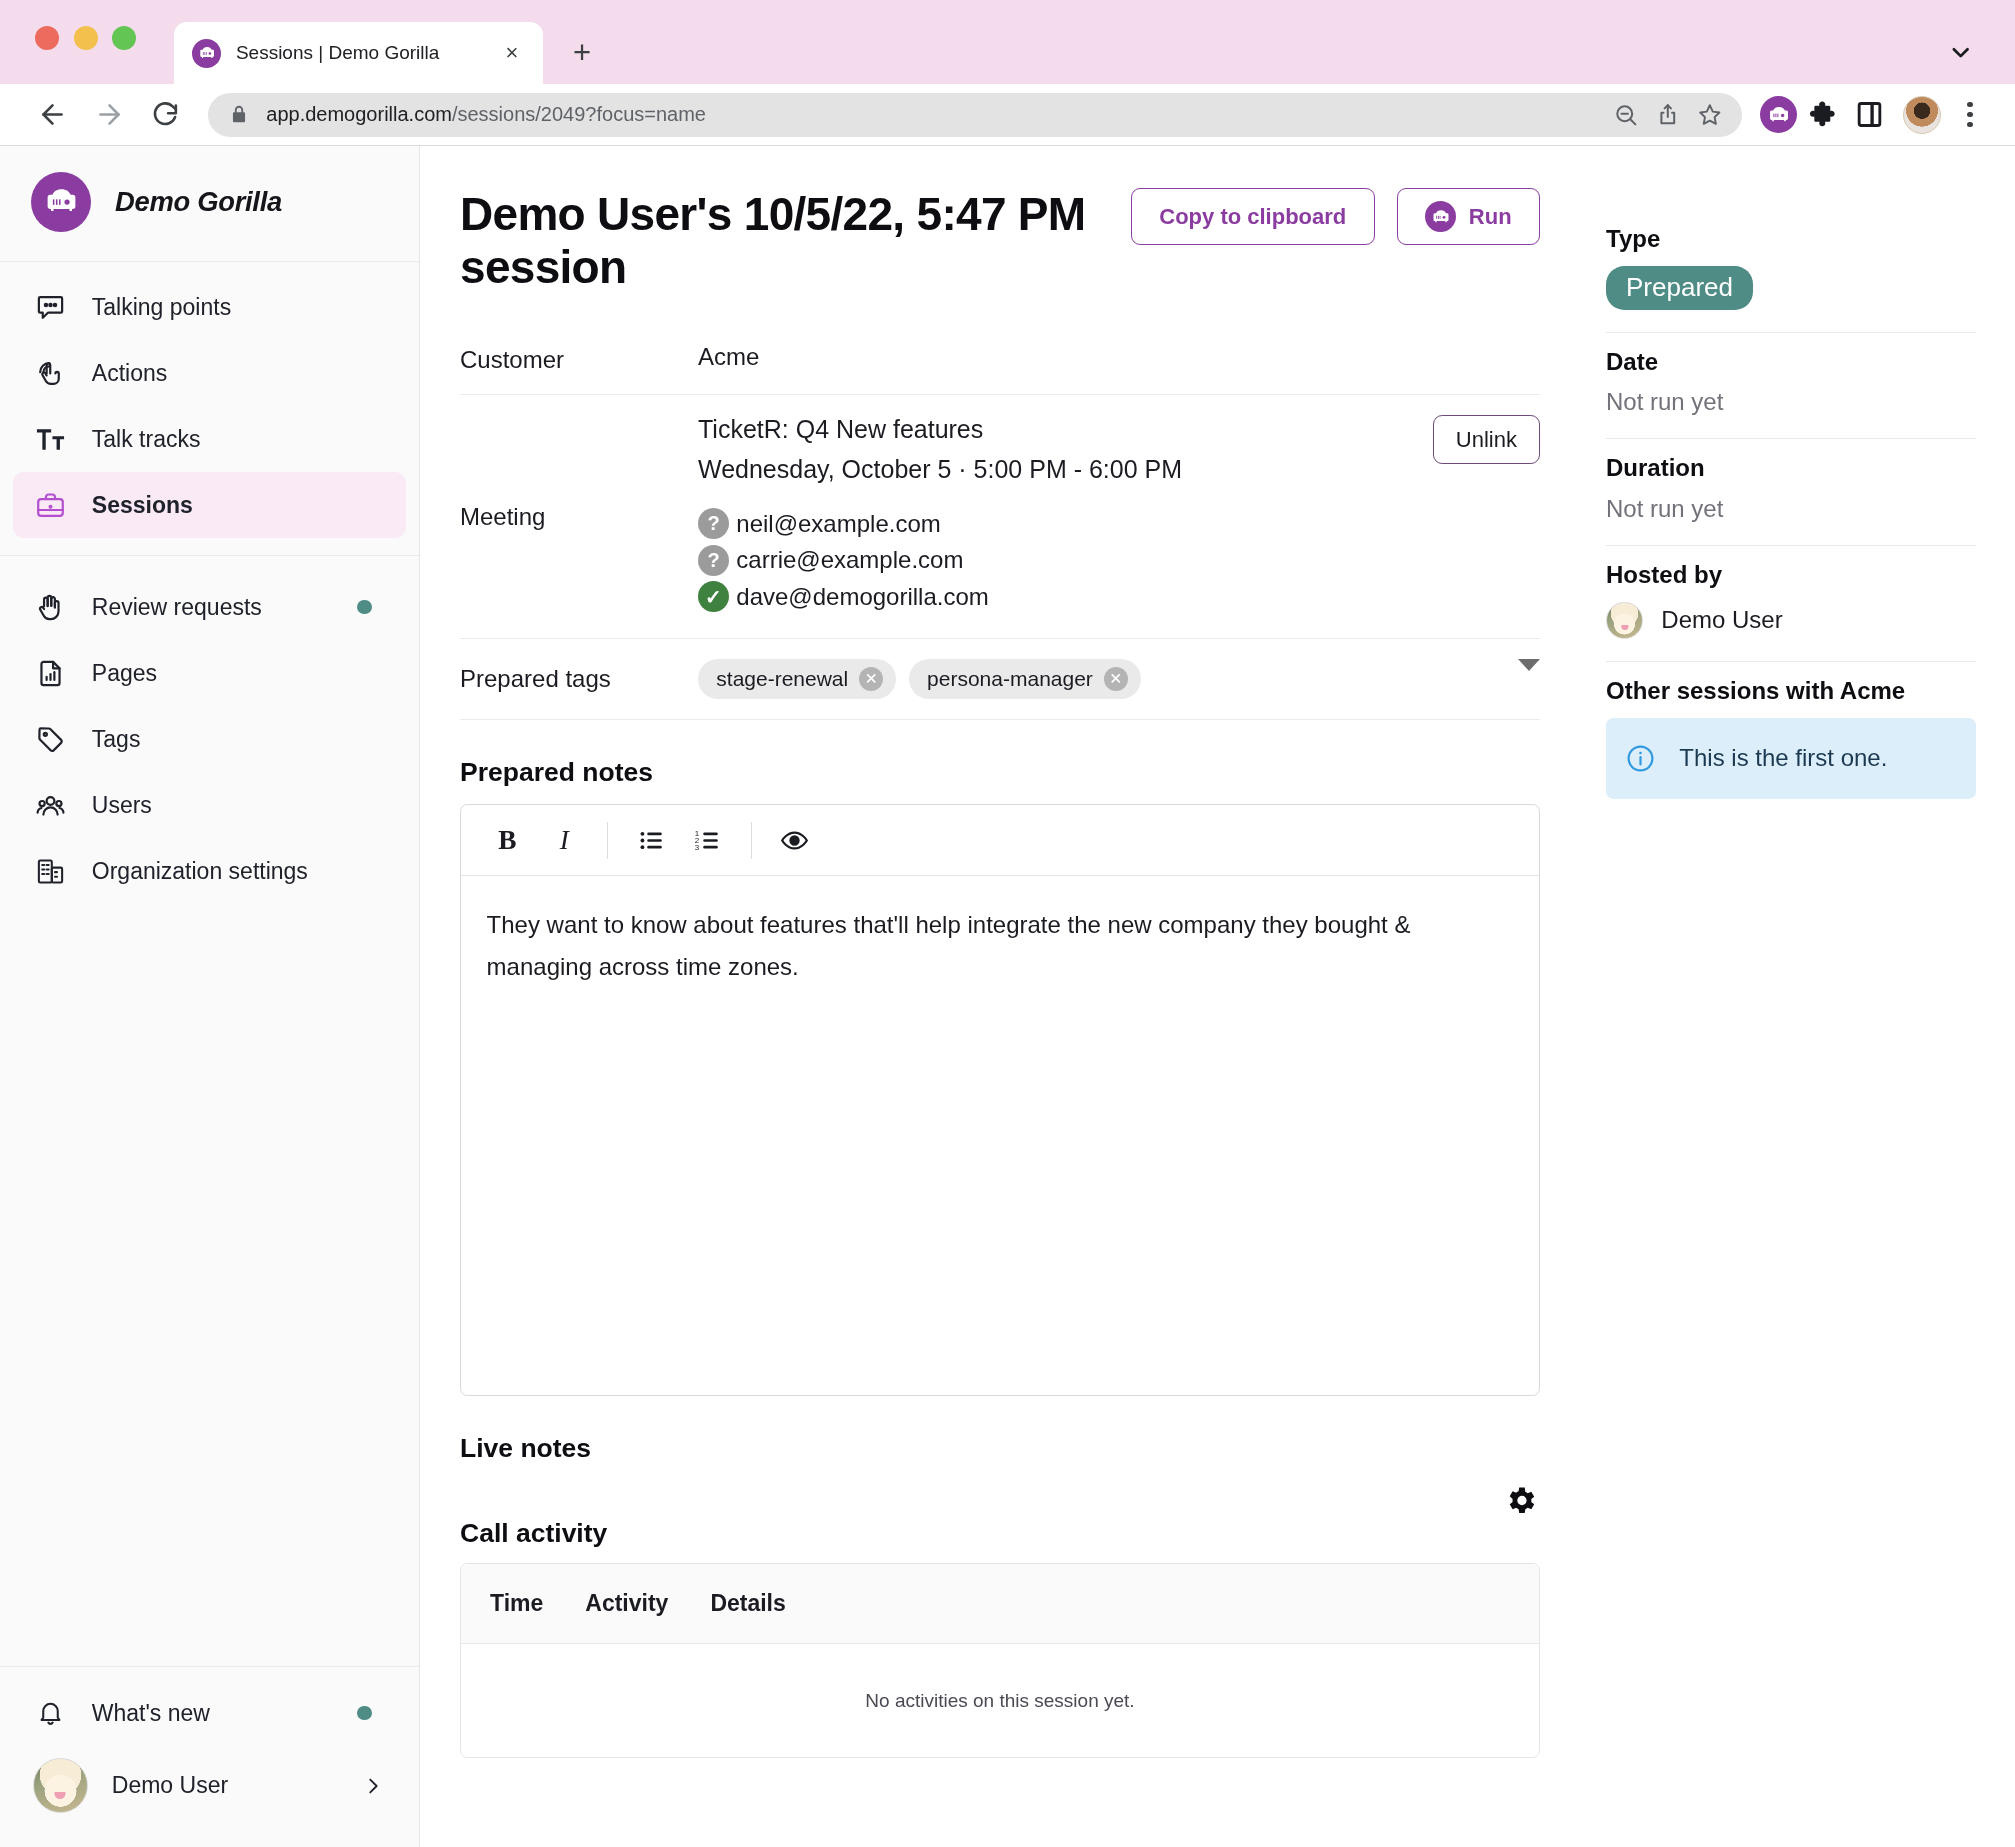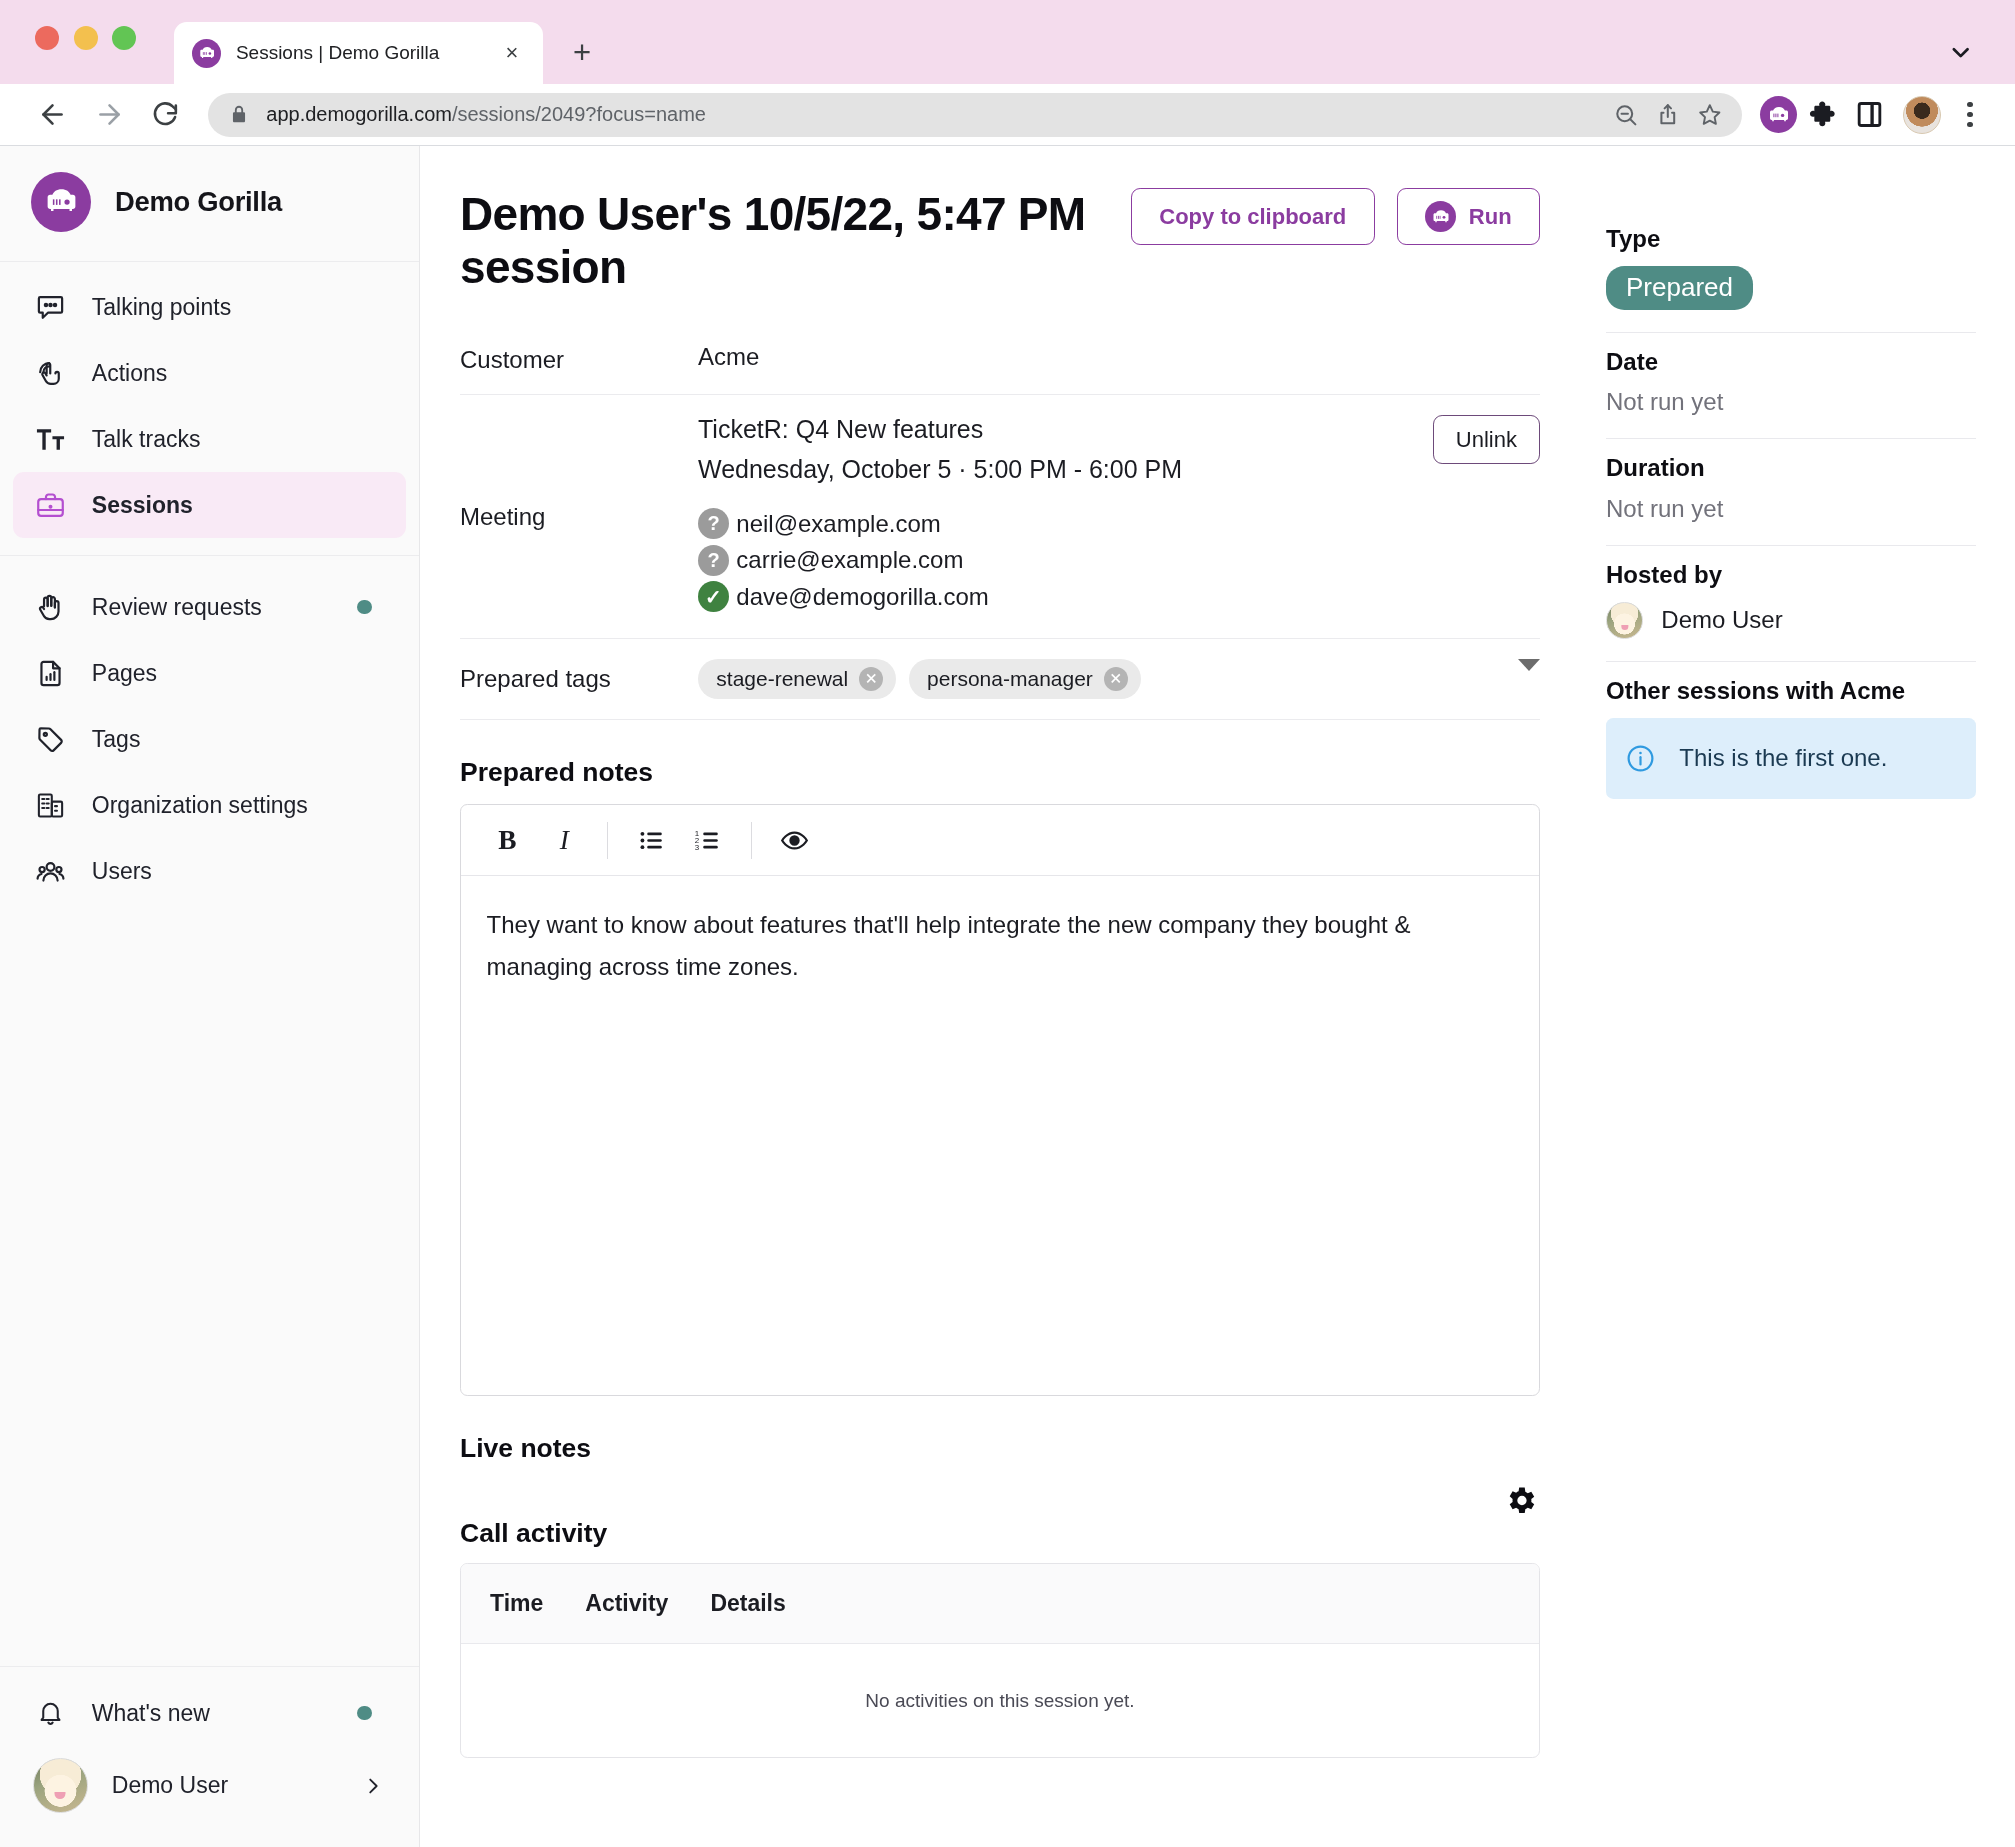--- a/index.html
+++ b/index.html
@@ -130,21 +130,21 @@
     display: flex; align-items: center; gap: 24px;
     padding: 25.6px 31px 29px 31px;
     border-bottom: 0.9px solid #ececee;
   }
   .brand-logo {
     width: 60px; height: 60px; border-radius: 50%;
     background: #8b3ca0; flex: none;
     display: flex; align-items: center; justify-content: center;
   }
   .brand-logo svg { width: 37px; height: 37px; }
-  .brand-name { font-size: 27.4px; font-weight: 700; color: #15151a; letter-spacing: -0.3px; }
+  .brand-name { font-size: 27.4px; font-weight: 700; color: #15151a; letter-spacing: -0.3px; font-style: italic; }
 
   .nav-group { padding: 12.8px 12.8px 0 12.8px; }
   .nav-group.second { border-top: 0.9px solid #ececee; margin-top: 16.4px; padding-top: 18.3px; }
   .nav-item {
     display: flex; align-items: center; gap: 24px;
     height: 66px;
     padding: 0 20px;
     border-radius: 11px;
     color: #20222b;
     font-size: 23px;
@@ -581,47 +581,47 @@
         <span class="nav-ico">
           <svg width="31" height="31" viewBox="0 0 24 24" fill="none" stroke="#20222b" stroke-width="1.7" stroke-linecap="round" stroke-linejoin="round">
               <path d="M3.5 4.3A1 1 0 0 1 4.5 3.3l6.2.2a2 2 0 0 1 1.3.6l8.2 8.2a1.6 1.6 0 0 1 0 2.3l-5.8 5.8a1.6 1.6 0 0 1-2.3 0L4 12.2a2 2 0 0 1-.6-1.3z"></path>
               <circle cx="8" cy="8" r="1.2"></circle>
             </svg>
         </span>
         <span class="label">Tags</span>
       </div>
       <div class="nav-item">
         <span class="nav-ico">
+          <svg width="31" height="31" viewBox="0 0 24 24" fill="none" stroke="#20222b" stroke-width="1.7" stroke-linecap="round" stroke-linejoin="round">
+              <circle cx="12" cy="8.5" r="3"></circle>
+              <path d="M6.5 19a5.5 5.5 0 0 1 11 0"></path>
+              <circle cx="5.5" cy="10.5" r="2"></circle>
+              <path d="M2 17.5a4 4 0 0 1 3-3.6"></path>
+              <circle cx="18.5" cy="10.5" r="2"></circle>
+              <path d="M22 17.5a4 4 0 0 0-3-3.6"></path>
+            </svg>
+        </span>
+        <span class="label">Users</span>
+      </div>
+      <div class="nav-item">
+        <span class="nav-ico">
           <svg width="31" height="31" viewBox="0 0 24 24" fill="none" stroke="#20222b" stroke-width="1.6" stroke-linecap="round" stroke-linejoin="round">
               <rect x="3" y="3.5" width="10" height="17" rx="1"></rect>
               <rect x="13" y="9" width="8" height="11.5" rx="1"></rect>
               <line x1="5.6" y1="7" x2="7.2" y2="7"></line>
               <line x1="9" y1="7" x2="10.6" y2="7"></line>
               <line x1="5.6" y1="10.5" x2="7.2" y2="10.5"></line>
               <line x1="9" y1="10.5" x2="10.6" y2="10.5"></line>
               <line x1="5.6" y1="14" x2="7.2" y2="14"></line>
               <line x1="9" y1="14" x2="10.6" y2="14"></line>
               <line x1="15.5" y1="12.5" x2="17" y2="12.5"></line>
               <line x1="15.5" y1="16" x2="17" y2="16"></line>
             </svg>
         </span>
         <span class="label">Organization settings</span>
-      </div>
-      <div class="nav-item">
-        <span class="nav-ico">
-          <svg width="31" height="31" viewBox="0 0 24 24" fill="none" stroke="#20222b" stroke-width="1.7" stroke-linecap="round" stroke-linejoin="round">
-              <circle cx="12" cy="8.5" r="3"></circle>
-              <path d="M6.5 19a5.5 5.5 0 0 1 11 0"></path>
-              <circle cx="5.5" cy="10.5" r="2"></circle>
-              <path d="M2 17.5a4 4 0 0 1 3-3.6"></path>
-              <circle cx="18.5" cy="10.5" r="2"></circle>
-              <path d="M22 17.5a4 4 0 0 0-3-3.6"></path>
-            </svg>
-        </span>
-        <span class="label">Users</span>
       </div>
     </div>
 
     <div class="sidebar-bottom">
       <div class="nav-item">
         <span class="nav-ico">
           <svg width="29" height="29" viewBox="0 0 24 24" fill="none" stroke="#20222b" stroke-width="1.7" stroke-linecap="round" stroke-linejoin="round">
               <path d="M18 15.5V10a6 6 0 0 0-12 0v5.5L4.6 17.3h14.8z"></path>
               <path d="M10.2 19.5a2 2 0 0 0 3.6 0"></path>
             </svg>

